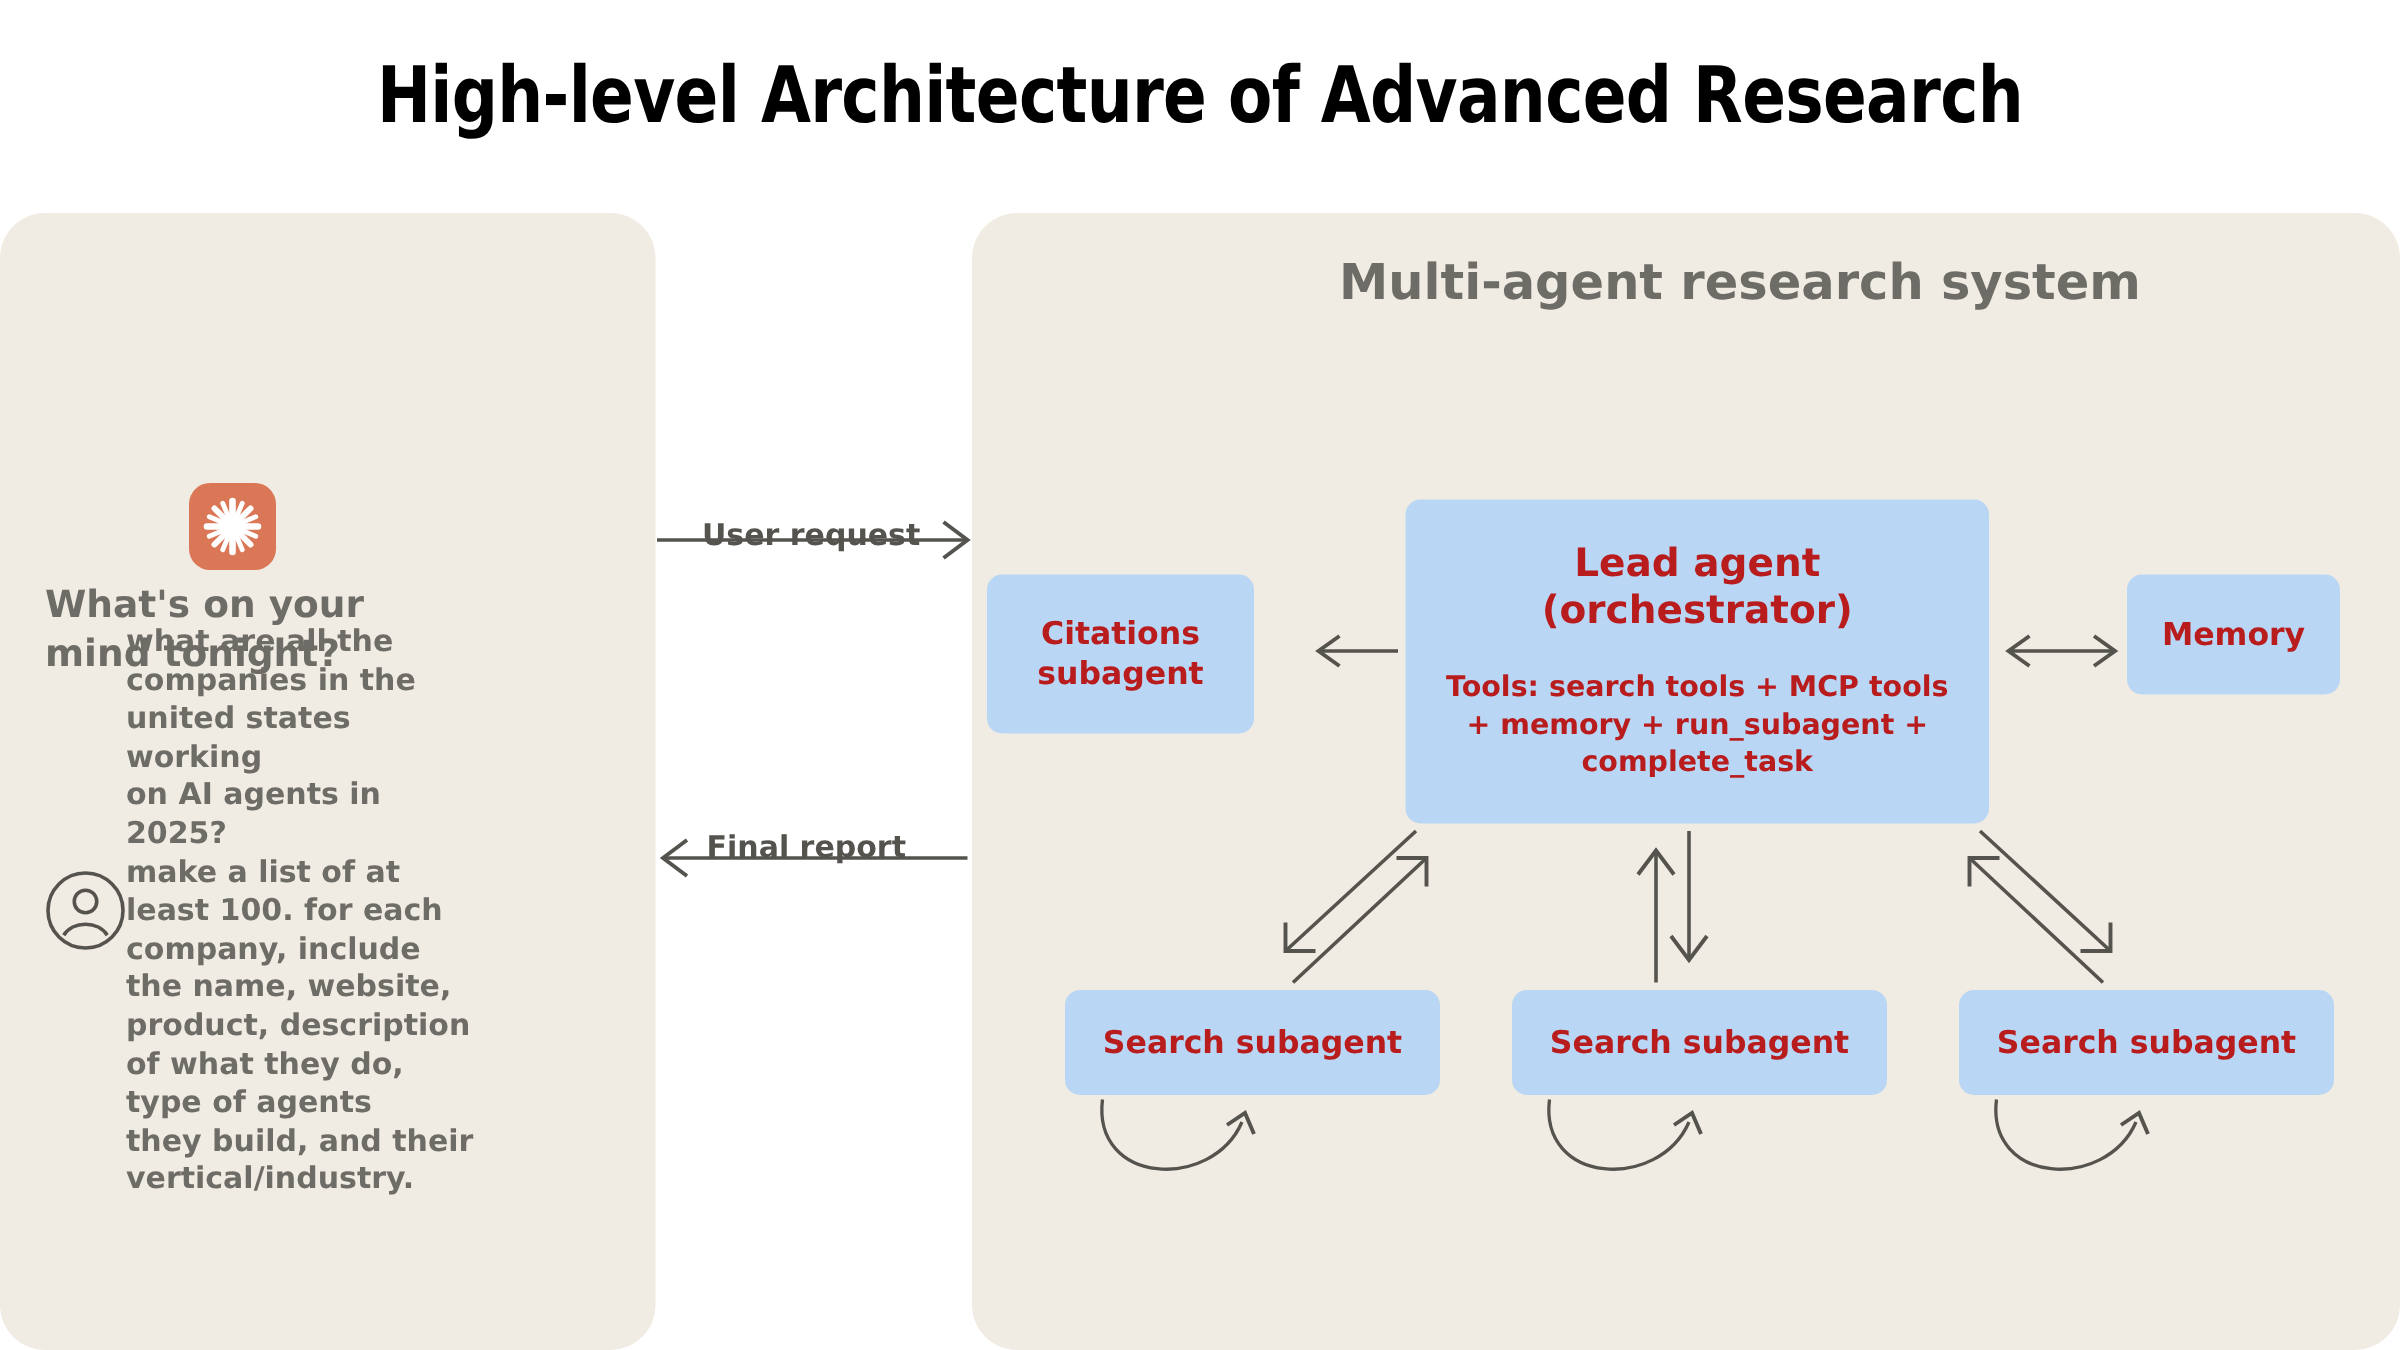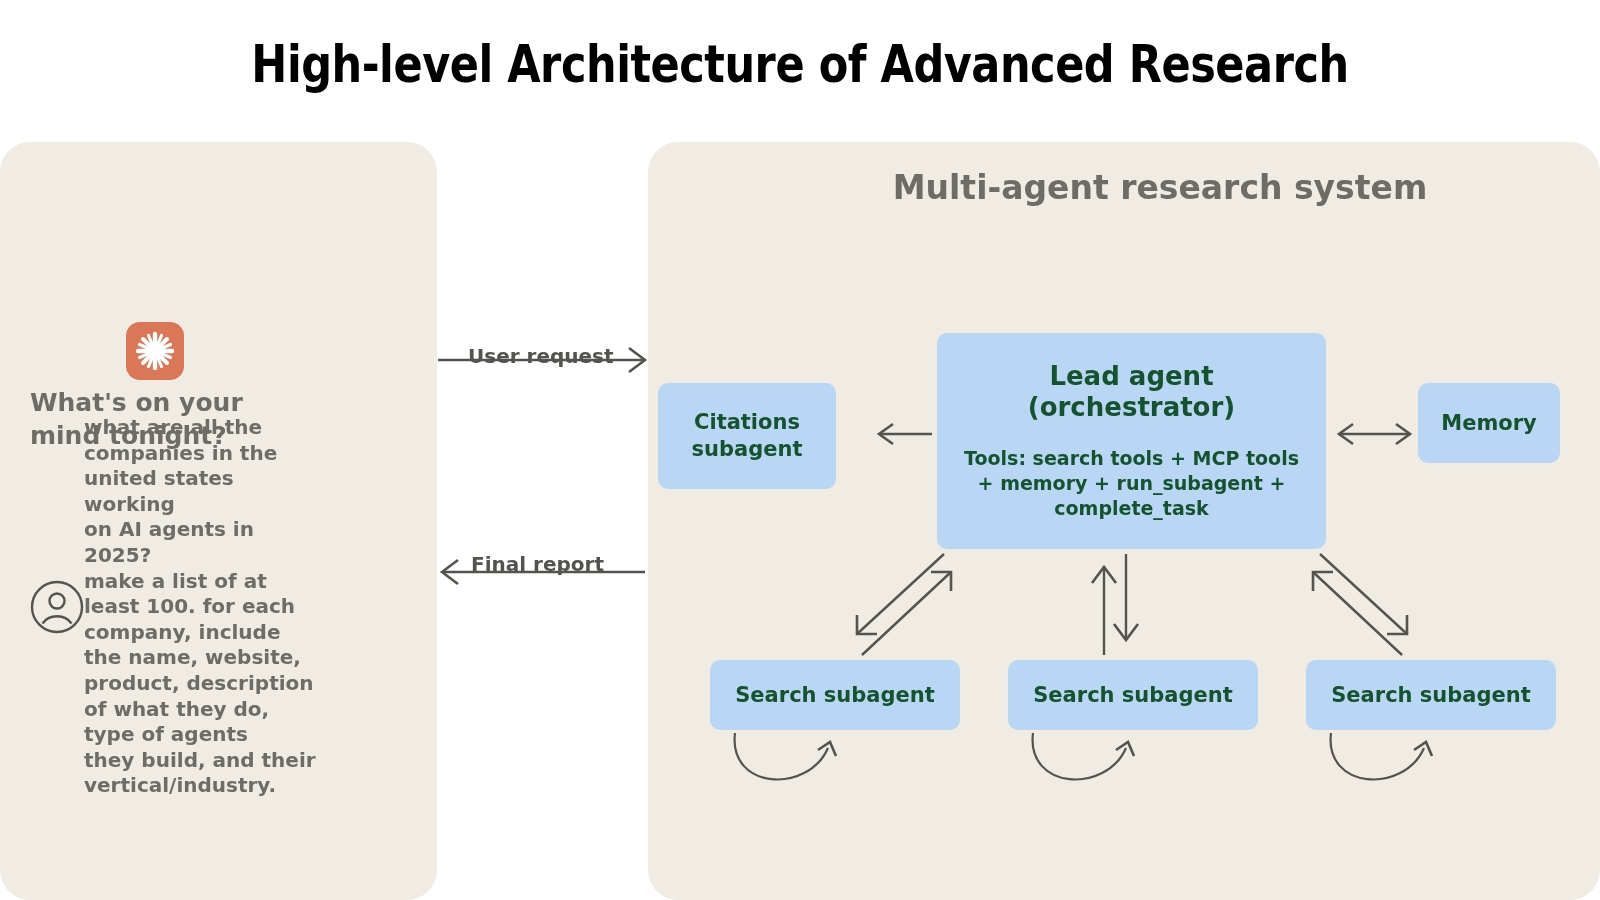--- a/index.html
+++ b/index.html
@@ -111,21 +111,21 @@
   
   .node {
     position: absolute;
     background: #b9d6f4;
     border-radius: 10px;
     display: flex;
     flex-direction: column;
     align-items: center;
     justify-content: center;
     text-align: center;
-    color: #14532d;
+    color: #b91c1c;
     font-family: "DejaVu Sans", "Liberation Sans", sans-serif;
     font-weight: 700;
     box-sizing: border-box;
   }
 
   #node-lead {
     left: 937px; top: 333px; width: 389px; height: 216px;
     padding: 0 18px;
     gap: 0;
   }

